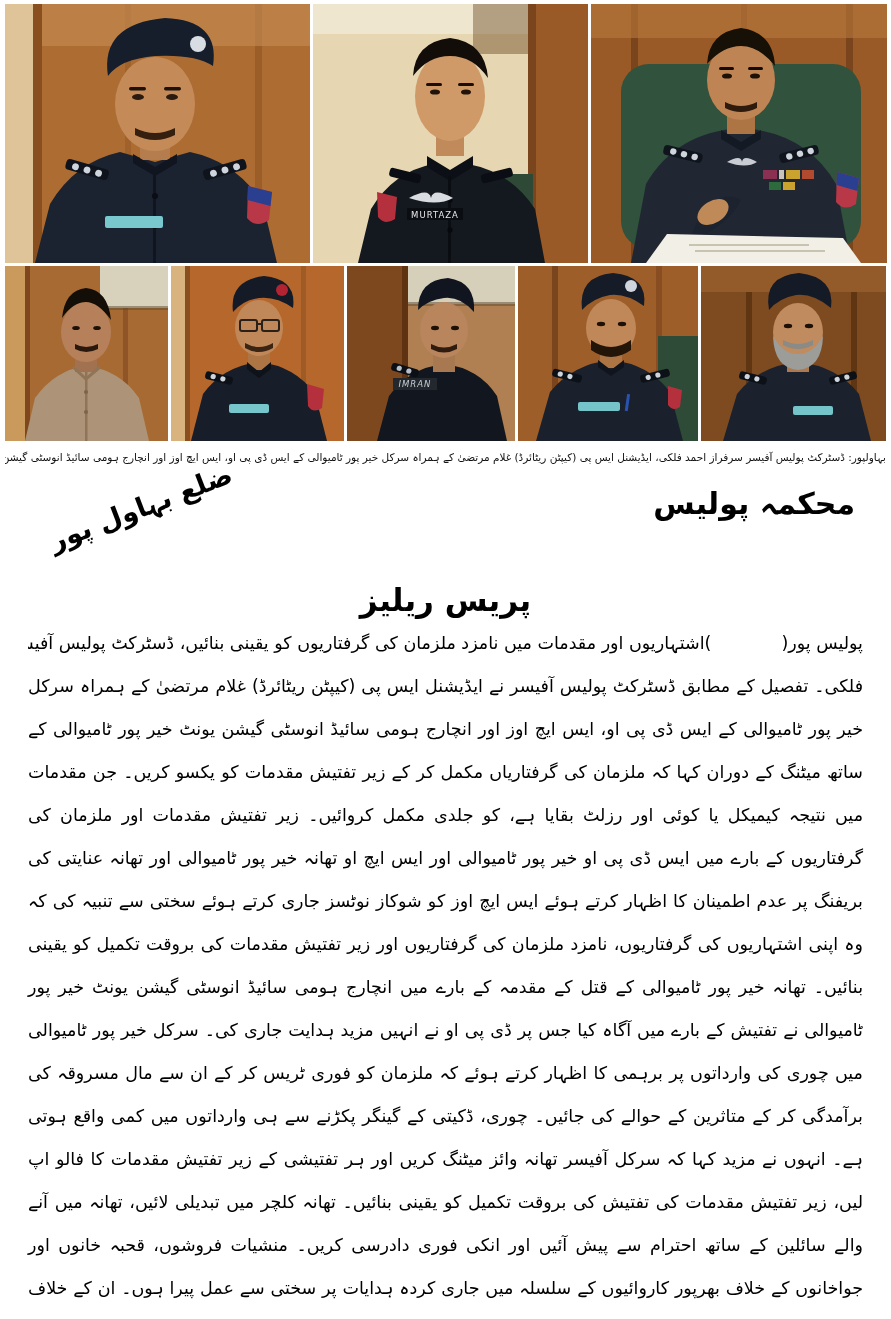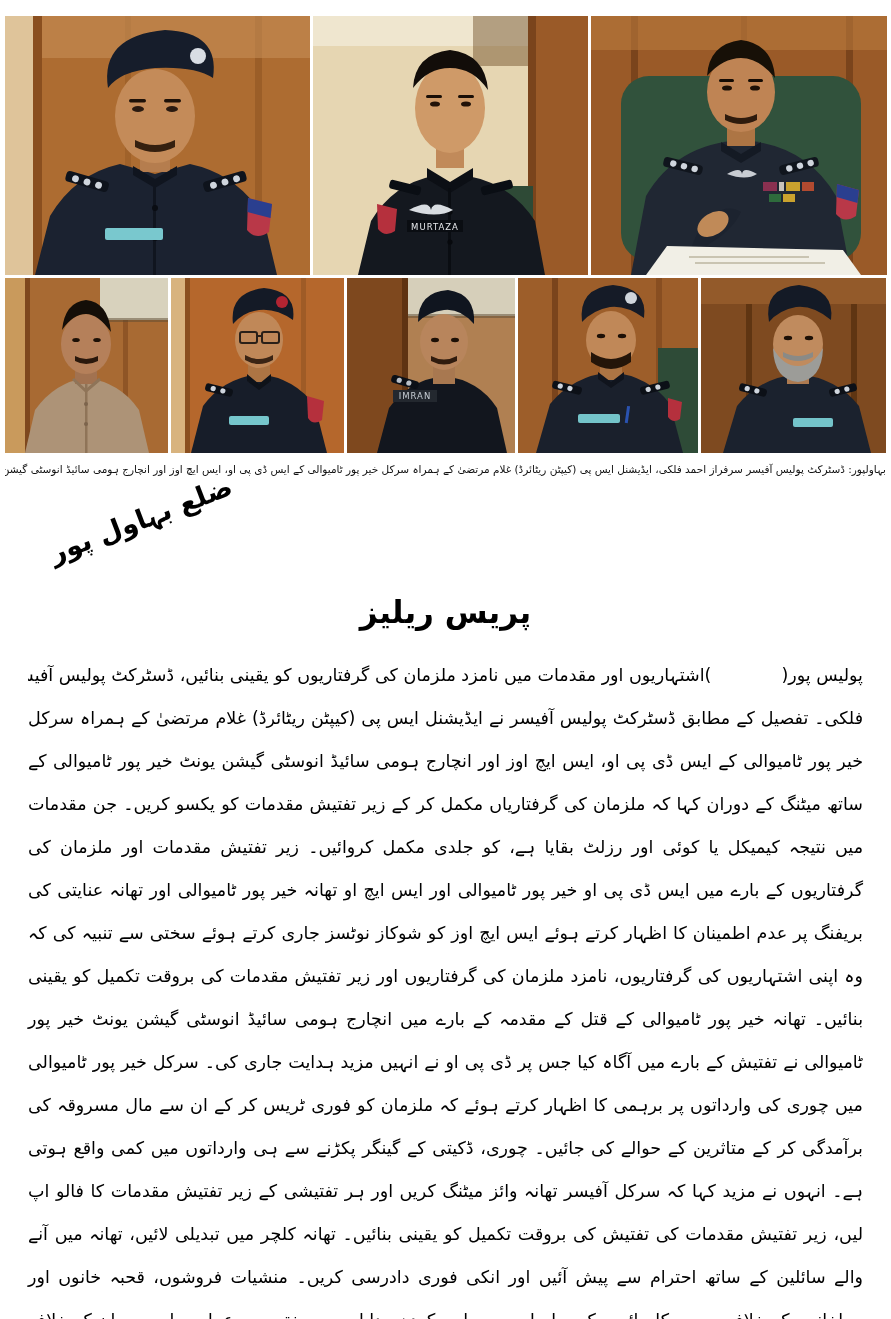--- a/index.html
+++ b/index.html
@@ -1,40 +1,40 @@
 <!DOCTYPE html>
 <html lang="ur"><head>
 <meta charset="utf-8">
 <style>
   html,body { margin:0; padding:0; background:#fff; }
   .page {
     width:891px; height:1319px; background:#ffffff; position:relative;
     font-family:"DejaVu Sans", sans-serif; margin:0 auto; overflow:hidden; color:#000;
   }
   .photo-row { display:flex; gap:3px; padding-left:5px; }
-  .row1 { padding-top:16px; }
+  .row1 { padding-top:4px; }
   .row1 figure { height:259px; }
-  .row2 { margin-top:3px; }
+  .row2 { margin-top:3px;font-style:italic; }
   .row2 figure { height:175px; }
   figure { margin:0; overflow:hidden; background:#9a5a28; }
   figure svg { width:100%; height:100%; display:block; }
 
   .caption {
     margin:7px 5px 0; direction:rtl; font-size:10.5px; line-height:18px;
     white-space:nowrap; overflow:hidden; text-align:justify; text-align-last:justify; color:#111;
   }
   .masthead { position:relative; height:98px; margin-top:14px; }
   .dept {
     position:absolute; right:36px; top:6px; font-size:30px; font-weight:bold; direction:rtl;
   }
   .district {
     position:absolute; left:44px; top:12px; font-size:27px; font-weight:bold; direction:rtl;
     transform:rotate(-21deg); transform-origin:center;
   }
-  .title { text-align:center; font-size:31px; font-weight:bold; margin:4px 0 24px; direction:rtl; }
+  .title { text-align:center; font-size:31px; font-weight:bold; margin:4px 0 4px; direction:rtl; }
   .article { padding:0 28px; direction:rtl; }
   .first-line { font-size:17.5px; line-height:43px; text-align:right; white-space:nowrap; overflow:hidden; }
   .first-line .gap { display:inline-block; width:70px; }
   .flow { font-size:17.5px; line-height:43px; text-align:justify; margin:0; }
 </style>
 </head>
 <body>
 
 <div class="page">
 
@@ -292,20 +292,21 @@
           </g>
         <rect x="92" y="140" width="40" height="9" rx="2" fill="#74c4ca"></rect>
       </svg>
     </figure>
   </div>
 
   <div class="caption">بہاولپور: ڈسٹرکٹ پولیس آفیسر سرفراز احمد فلکی، ایڈیشنل ایس پی (کیپٹن ریٹائرڈ) غلام مرتضیٰ کے ہمراہ سرکل خیر پور ٹامیوالی کے ایس ڈی پی او، ایس ایچ اوز اور انچارج ہومی سائیڈ انوسٹی گیشن یونٹ خیر پور ٹامیوالی سے میٹنگ کر رہے ہیں</div>
 
   <div class="masthead">
     <div class="district">ضلع بہاول پور</div>
+    <div class="dept">محکمہ پولیس</div>
   </div>
 
   <h1 class="title">پریس ریلیز</h1>
 
   <div class="article">
     <div class="first-line">
       <span>پولیس پور(</span><span class="gap"></span><span>)اشتہاریوں اور مقدمات میں نامزد ملزمان کی گرفتاریوں کو یقینی بنائیں، ڈسٹرکٹ پولیس آفیسر سرفراز احمد</span>
     </div>
     <p class="flow">فلکی۔ تفصیل کے مطابق ڈسٹرکٹ پولیس آفیسر نے ایڈیشنل ایس پی (کیپٹن ریٹائرڈ) غلام مرتضیٰ کے ہمراہ سرکل خیر پور ٹامیوالی کے ایس ڈی پی او، ایس ایچ اوز اور انچارج ہومی سائیڈ انوسٹی گیشن یونٹ خیر پور ٹامیوالی کے ساتھ میٹنگ کے دوران کہا کہ ملزمان کی گرفتاریاں مکمل کر کے زیر تفتیش مقدمات کو یکسو کریں۔ جن مقدمات میں نتیجہ کیمیکل یا کوئی اور رزلٹ بقایا ہے، کو جلدی مکمل کروائیں۔ زیر تفتیش مقدمات اور ملزمان کی گرفتاریوں کے بارے میں ایس ڈی پی او خیر پور ٹامیوالی اور ایس ایچ او تھانہ خیر پور ٹامیوالی اور تھانہ عنایتی کی بریفنگ پر عدم اطمینان کا اظہار کرتے ہوئے ایس ایچ اوز کو شوکاز نوٹسز جاری کرتے ہوئے سختی سے تنبیہ کی کہ وہ اپنی اشتہاریوں کی گرفتاریوں، نامزد ملزمان کی گرفتاریوں اور زیر تفتیش مقدمات کی بروقت تکمیل کو یقینی بنائیں۔ تھانہ خیر پور ٹامیوالی کے قتل کے مقدمہ کے بارے میں انچارج ہومی سائیڈ انوسٹی گیشن یونٹ خیر پور ٹامیوالی نے تفتیش کے بارے میں آگاہ کیا جس پر ڈی پی او نے انہیں مزید ہدایت جاری کی۔ سرکل خیر پور ٹامیوالی میں چوری کی وارداتوں پر برہمی کا اظہار کرتے ہوئے کہ ملزمان کو فوری ٹریس کر کے ان سے مال مسروقہ کی برآمدگی کر کے متاثرین کے حوالے کی جائیں۔ چوری، ڈکیتی کے گینگر پکڑنے سے ہی وارداتوں میں کمی واقع ہوتی ہے۔ انہوں نے مزید کہا کہ سرکل آفیسر تھانہ وائز میٹنگ کریں اور ہر تفتیشی کے زیر تفتیش مقدمات کا فالو اپ لیں، زیر تفتیش مقدمات کی تفتیش کی بروقت تکمیل کو یقینی بنائیں۔ تھانہ کلچر میں تبدیلی لائیں، تھانہ میں آنے والے سائلین کے ساتھ احترام سے پیش آئیں اور انکی فوری دادرسی کریں۔ منشیات فروشوں، قحبہ خانوں اور جواخانوں کے خلاف بھرپور کاروائیوں کے سلسلہ میں جاری کردہ ہدایات پر سختی سے عمل پیرا ہوں۔ ان کے خلاف نرمی برتنے والے پولیس آفیسران کے ساتھ انتہائی سختی سے نمٹا جائے گا۔ میٹنگ میں ریڈر ٹو ڈی پی او محمد اسلم اور پی آر او ٹو ڈی پی او جام محمد ساجد شامل تھے۔</p>
   </div>

